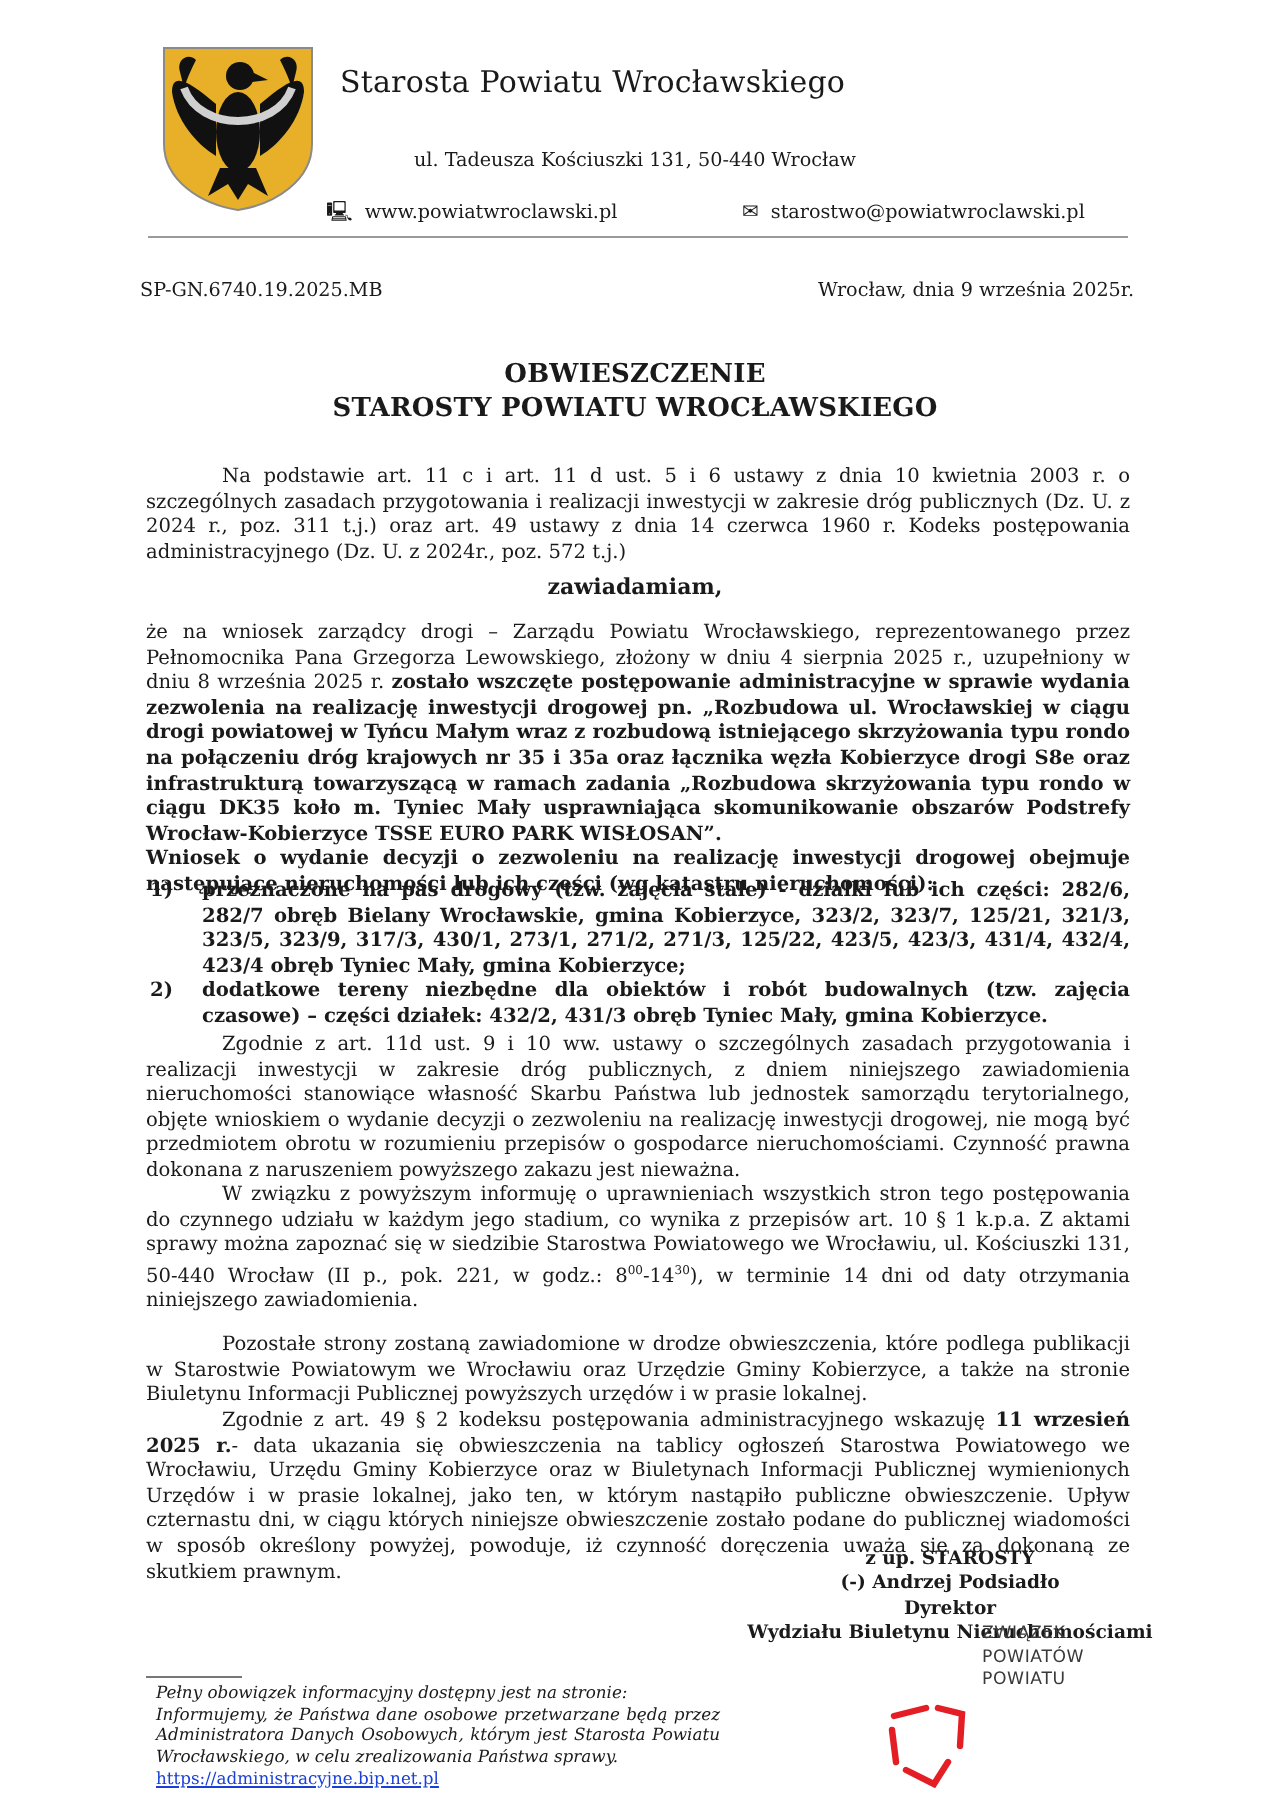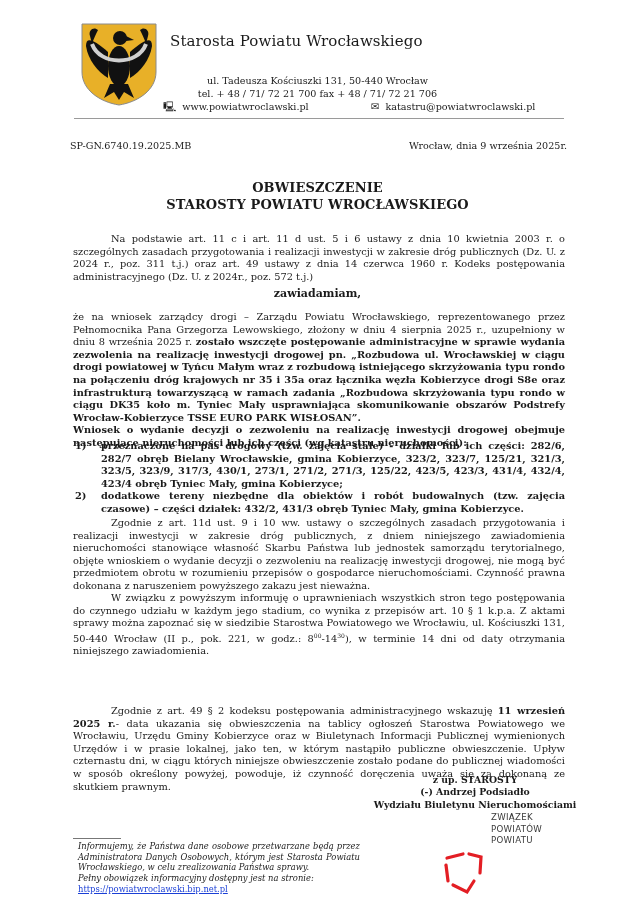--- a/index.html
+++ b/index.html
@@ -57,29 +57,28 @@
       <path d="M68 14 C70 8 64 4 60 8 C62 12 64 16 66 22 Z"></path>
       <circle cx="40" cy="16" r="7"></circle>
       <path d="M46 14 L54 18 L46 19 Z"></path>
       <path d="M30 62 L24 76 L34 70 L39 78 L44 70 L54 76 L48 62 Z"></path>
     </g>
     <path d="M12 22 C20 44 58 44 66 22" fill="none" stroke="#d0d0d0" stroke-width="4"></path>
   </svg>
 
   <div class="org-title">Starosta Powiatu Wrocławskiego</div>
   <div class="addr addr1">ul. Tadeusza Kościuszki 131, 50-440 Wrocław</div>
-  <div class="addr addr2">tel. + 48 / 71/  72 21 700    fax  + 48 / 71/  72 21 706</div>
 
   <div class="contact-row web">
     <span class="icon">🖳</span>
     <span>www.powiatwroclawski.pl</span>
   </div>
   <div class="contact-row mail">
     <span class="icon">✉</span>
-    <span>katastru@powiatwroclawski.pl</span>
+    <span>starostwo@powiatwroclawski.pl</span>
   </div>
   <div class="hr"></div>
 
   <div class="ref">SP-GN.6740.19.2025.MB</div>
   <div class="date">Wrocław, dnia 9 września 2025r.</div>
 
   <div class="h1 h1b">STAROSTY POWIATU WROCŁAWSKIEGO</div>
   <div class="h1 h1a">OBWIESZCZENIE</div>
 
   <div class="body p1 indent">Na podstawie art. 11 c i art. 11 d ust. 5 i 6 ustawy z dnia 10 kwietnia 2003 r. o szczególnych zasadach przygotowania i realizacji inwestycji w zakresie dróg publicznych (Dz. U. z 2024 r., poz. 311 t.j.) oraz art. 49 ustawy z dnia 14 czerwca 1960 r. Kodeks postępowania administracyjnego (Dz. U. z 2024r., poz. 572 t.j.)</div>
@@ -98,34 +97,36 @@
     <div class="li">
       <span class="num">2)</span>
       <span class="txt">dodatkowe tereny niezbędne dla obiektów i robót budowalnych (tzw. zajęcia czasowe) – części działek: 432/2, 431/3 obręb Tyniec Mały, gmina Kobierzyce.</span>
     </div>
   </div>
 
   <div class="body p3 indent">Zgodnie z art. 11d ust. 9 i 10 ww. ustawy o szczególnych zasadach przygotowania i realizacji inwestycji w zakresie dróg publicznych, z dniem niniejszego zawiadomienia nieruchomości  stanowiące własność Skarbu Państwa lub jednostek  samorządu terytorialnego, objęte wnioskiem o wydanie decyzji o zezwoleniu na realizację inwestycji drogowej, nie mogą być przedmiotem obrotu w rozumieniu przepisów o gospodarce nieruchomościami. Czynność prawna dokonana z naruszeniem powyższego zakazu jest nieważna.</div>
 
   <div class="body p4 indent"><span>W związku z powyższym informuję o uprawnieniach wszystkich stron tego postępowania do czynnego udziału w każdym jego stadium, co wynika z przepisów art. 10 § 1 k.p.a. Z aktami sprawy można zapoznać się w siedzibie Starostwa Powiatowego we Wrocławiu, ul. Kościuszki 131, 50-440 Wrocław (II p., pok. 221, w godz.: 8</span><sup>00</sup><span>-14</span><sup>30</sup><span>), w terminie 14 dni od daty otrzymania niniejszego zawiadomienia.</span></div>
 
+  <div class="body p5 indent">Pozostałe strony zostaną zawiadomione w drodze obwieszczenia, które podlega publikacji w Starostwie Powiatowym we Wrocławiu oraz Urzędzie Gminy Kobierzyce, a także na stronie Biuletynu Informacji Publicznej powyższych urzędów i w prasie lokalnej.</div>
 
   <div class="body p6 indent"><span>Zgodnie z art. 49 § 2 kodeksu postępowania administracyjnego wskazuję </span><span class="b">11 wrzesień 2025 r.</span><span>- data ukazania się obwieszczenia na tablicy ogłoszeń Starostwa Powiatowego we Wrocławiu, Urzędu Gminy Kobierzyce oraz w Biuletynach Informacji Publicznej wymienionych Urzędów i w prasie lokalnej, jako ten, w którym nastąpiło publiczne obwieszczenie. Upływ czternastu dni, w ciągu których niniejsze obwieszczenie zostało podane do publicznej wiadomości w sposób określony powyżej, powoduje, iż czynność doręczenia uważa się za dokonaną ze skutkiem prawnym.</span></div>
 
   <div class="sig">
     <div>z up. STAROSTY</div>
     <div>(-) Andrzej Podsiadło</div>
+    <div>Dyrektor</div>
     <div>Wydziału Biuletynu Nieruchomościami</div>
   </div>
 
   <div class="fn-rule"></div>
   <div class="footnote">
+    <div>Pełny obowiązek informacyjny dostępny jest na stronie:</div>
     <div>Informujemy, że Państwa dane osobowe przetwarzane będą przez Administratora Danych Osobowych, którym jest Starosta Powiatu Wrocławskiego, w celu zrealizowania Państwa sprawy.</div>
-    <div>Pełny obowiązek informacyjny dostępny jest na stronie:</div>
-    <div class="link">https://powiatwroclawski.bip.net.pl</div>
+    <div class="link">https://administracyjne.bip.net.pl</div>
   </div>
 
   <svg class="zpp" viewBox="0 0 120 55">
     <g stroke="#e31e24" stroke-width="3.2" fill="none" stroke-linecap="round">
       <path d="M4 15 L20 11"></path>
       <path d="M26 11 L38 14 L37 30"></path>
       <path d="M3 22 L5 38"></path>
       <path d="M10 42 L24 49 L31 38"></path>
     </g>
   </svg>

